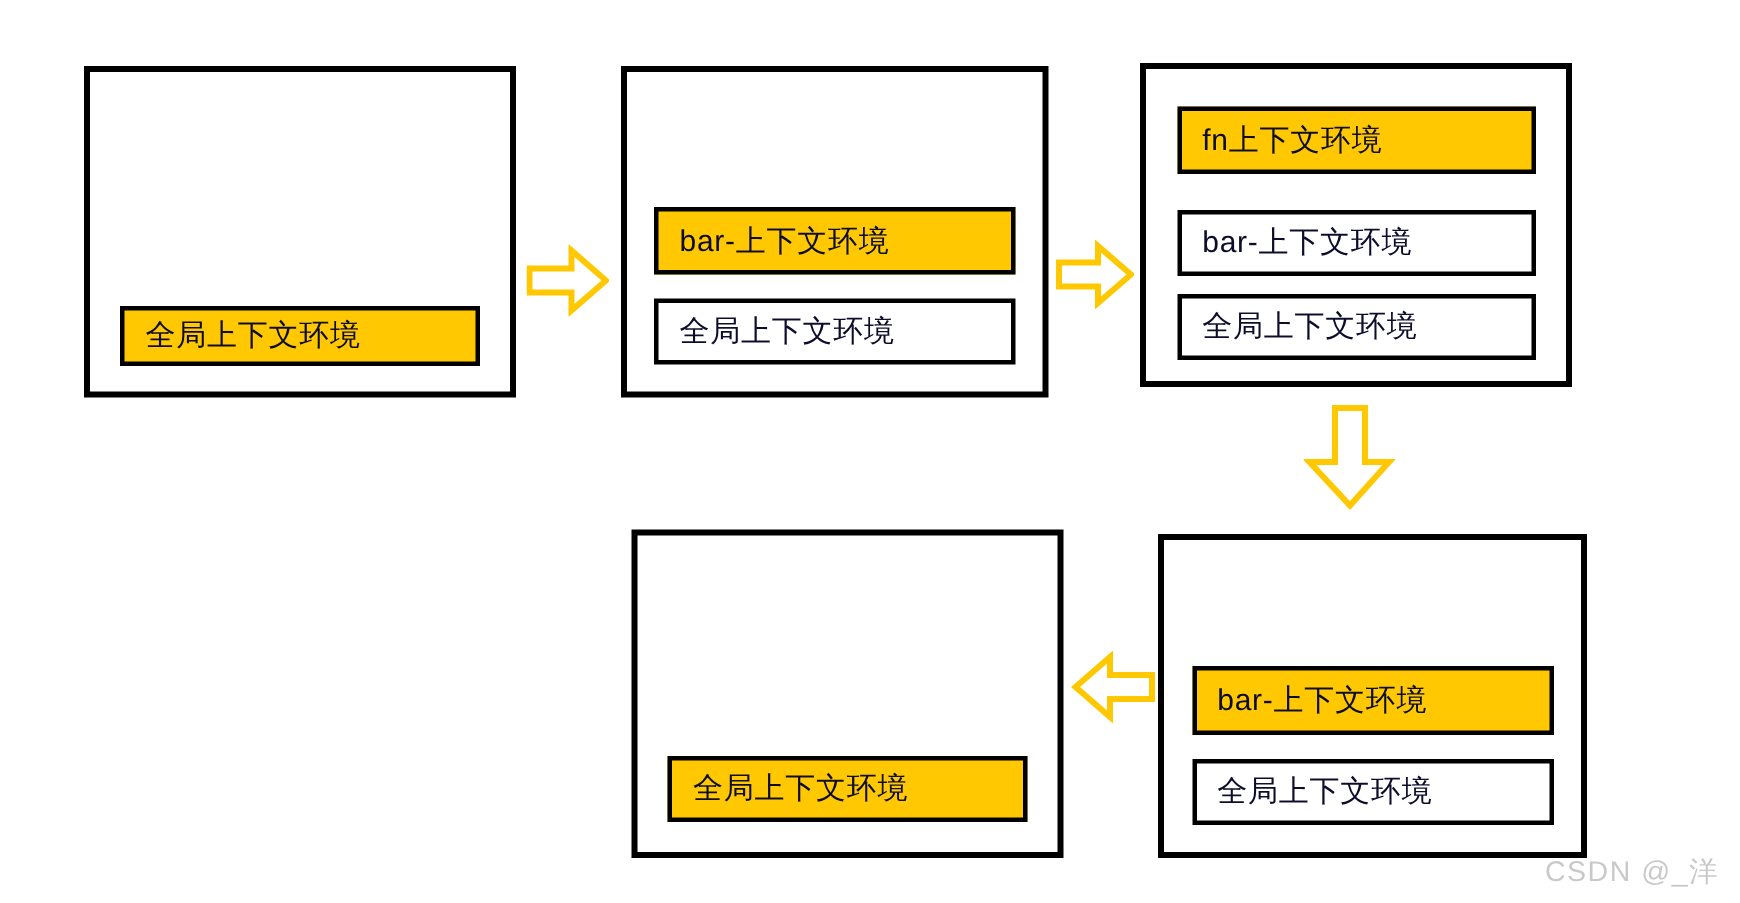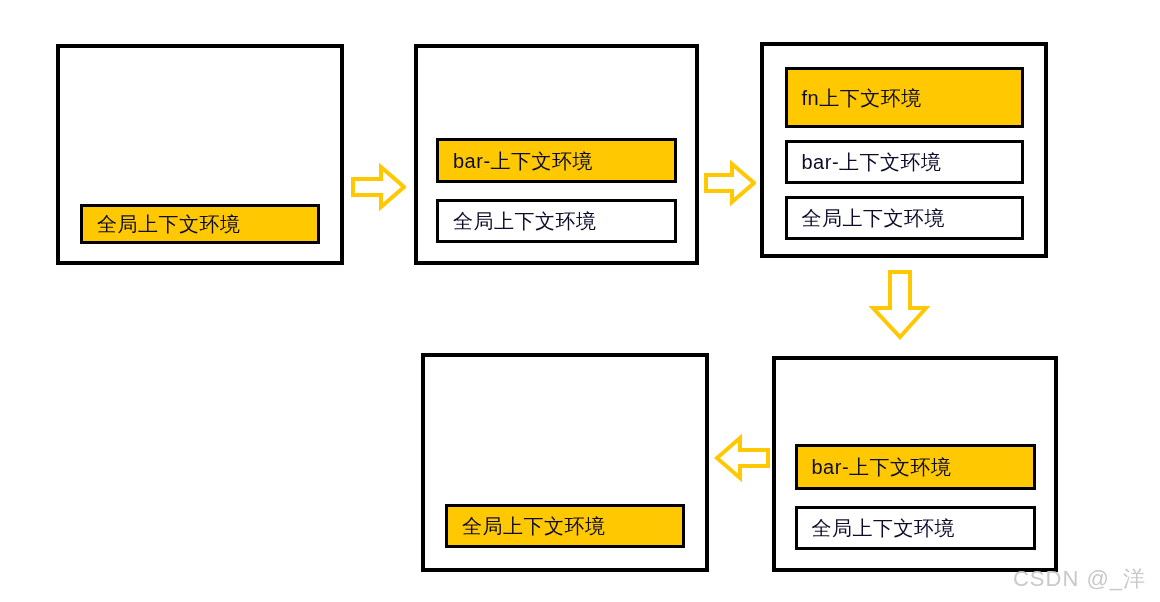--- a/index.html
+++ b/index.html
@@ -63,21 +63,21 @@
   .arrow svg {
     display: block;
   }
 
   
   #watermark {
     position: absolute;
     right: 14px;
     bottom: 8px;
     color: #c9c9c9;
-    font-size: 22px;
+    font-size: 19px;
     letter-spacing: 1px;
     white-space: nowrap;
   }
 </style>
 </head>
 <body>
 
 <div id="canvas">
 
   <div class="stack-box" style="left:56px; top:44px; width:288px; height:221px;">
@@ -100,21 +100,21 @@
   </div>
 
   <div class="arrow" style="left:704px; top:160px; width:52px; height:46px;">
     <svg width="52" height="46" viewBox="0 0 52 46" aria-hidden="true">
       <polygon points="2,15 28,15 28,4 50,23 28,42 28,31 2,31" fill="none" stroke="#FFC800" stroke-width="4" stroke-linejoin="miter"></polygon>
     </svg>
   </div>
 
   <div class="stack-box" style="left:760px; top:42px; width:288px; height:216px;">
     <div class="stack-inner" style="padding:13px 0 14px 0;">
-      <div class="frame active" style="width:239px; height:61px; margin-bottom:12px;">fn上下文环境</div>
+      <div class="frame active" style="width:239px; height:45px; margin-bottom:24px;">fn上下文环境</div>
       <div class="frame" style="width:239px; height:44px; margin-bottom:12px;">bar-上下文环境</div>
       <div class="frame" style="width:239px; height:44px;">全局上下文环境</div>
     </div>
   </div>
 
   <div class="arrow" style="left:869px; top:270px; width:62px; height:70px;">
     <svg width="62" height="70" viewBox="0 0 62 70" aria-hidden="true">
       <polygon points="21,2 41,2 41,38 57,38 31,67 4,38 21,38" fill="none" stroke="#FFC800" stroke-width="4" stroke-linejoin="miter"></polygon>
     </svg>
   </div>

